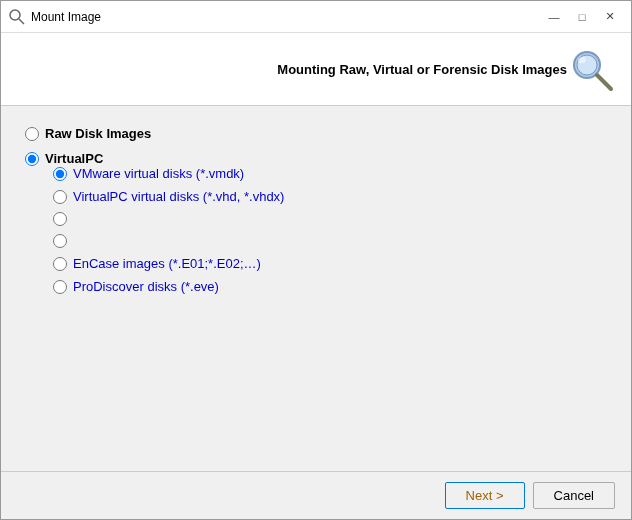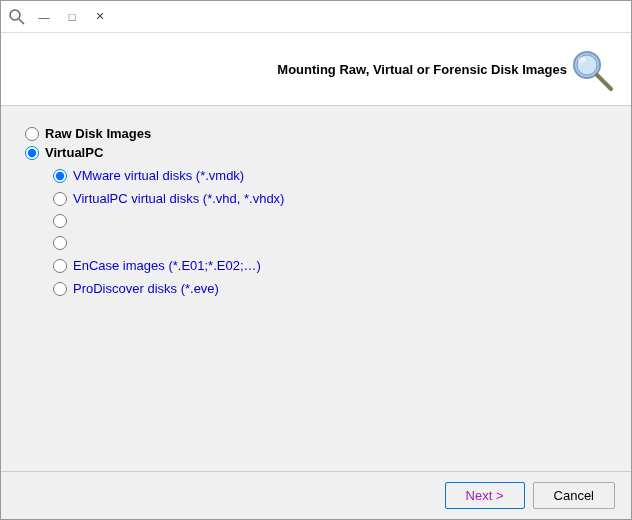--- a/index.html
+++ b/index.html
@@ -89,21 +89,21 @@
     .content-area {
       flex: 1;
       padding: 20px 24px;
       background: #f0f0f0;
       overflow: auto;
     }
 
     .radio-group {
       display: flex;
       flex-direction: column;
-      gap: 4px;
+      gap: 10px;
     }
 
     .radio-item {
       display: flex;
       align-items: center;
       gap: 6px;
       cursor: pointer;
     }
 
     .radio-item input[type="radio"] {
@@ -114,21 +114,21 @@
     }
 
     .radio-item label {
       cursor: pointer;
       font-weight: bold;
       color: #000;
     }
 
     .sub-options {
       margin-left: 28px;
-      margin-top: 8px;
+      margin-top: 0;
       display: flex;
       flex-direction: column;
       gap: 8px;
     }
 
     .sub-radio-item {
       display: flex;
       align-items: center;
       gap: 6px;
       cursor: pointer;
@@ -164,21 +164,21 @@
       cursor: pointer;
       border: 1px solid #aaa;
       background: #f0f0f0;
       border-radius: 2px;
       min-width: 75px;
     }
 
     .footer-btn.primary {
       background: #f0f0f0;
       border: 1px solid #0078d7;
-      color: #a21caf;
+      color: #a16207;
     }
 
     
     .mag-glass {
       position: relative;
       width: 48px;
       height: 48px;
     }
   </style>
 </head>
@@ -186,20 +186,21 @@
 
 <div class="window">
 
   <div class="title-bar">
     <div class="title-bar-icon">
       <svg width="16" height="16" viewBox="0 0 16 16">
         <circle cx="6" cy="6" r="5" fill="none" stroke="#666" stroke-width="1.5"></circle>
         <line x1="10" y1="10" x2="15" y2="15" stroke="#666" stroke-width="1.5"></line>
       </svg>
     </div>
+    <span class="title-bar-title">Mount Image</span>
     <div class="title-bar-controls">
       <button class="title-bar-btn">—</button>
       <button class="title-bar-btn">□</button>
       <button class="title-bar-btn close">✕</button>
     </div>
   </div>
 
   <div class="header-area">
     <span class="header-title">Mounting Raw, Virtual or Forensic Disk Images</span>
     <div class="mag-glass">

